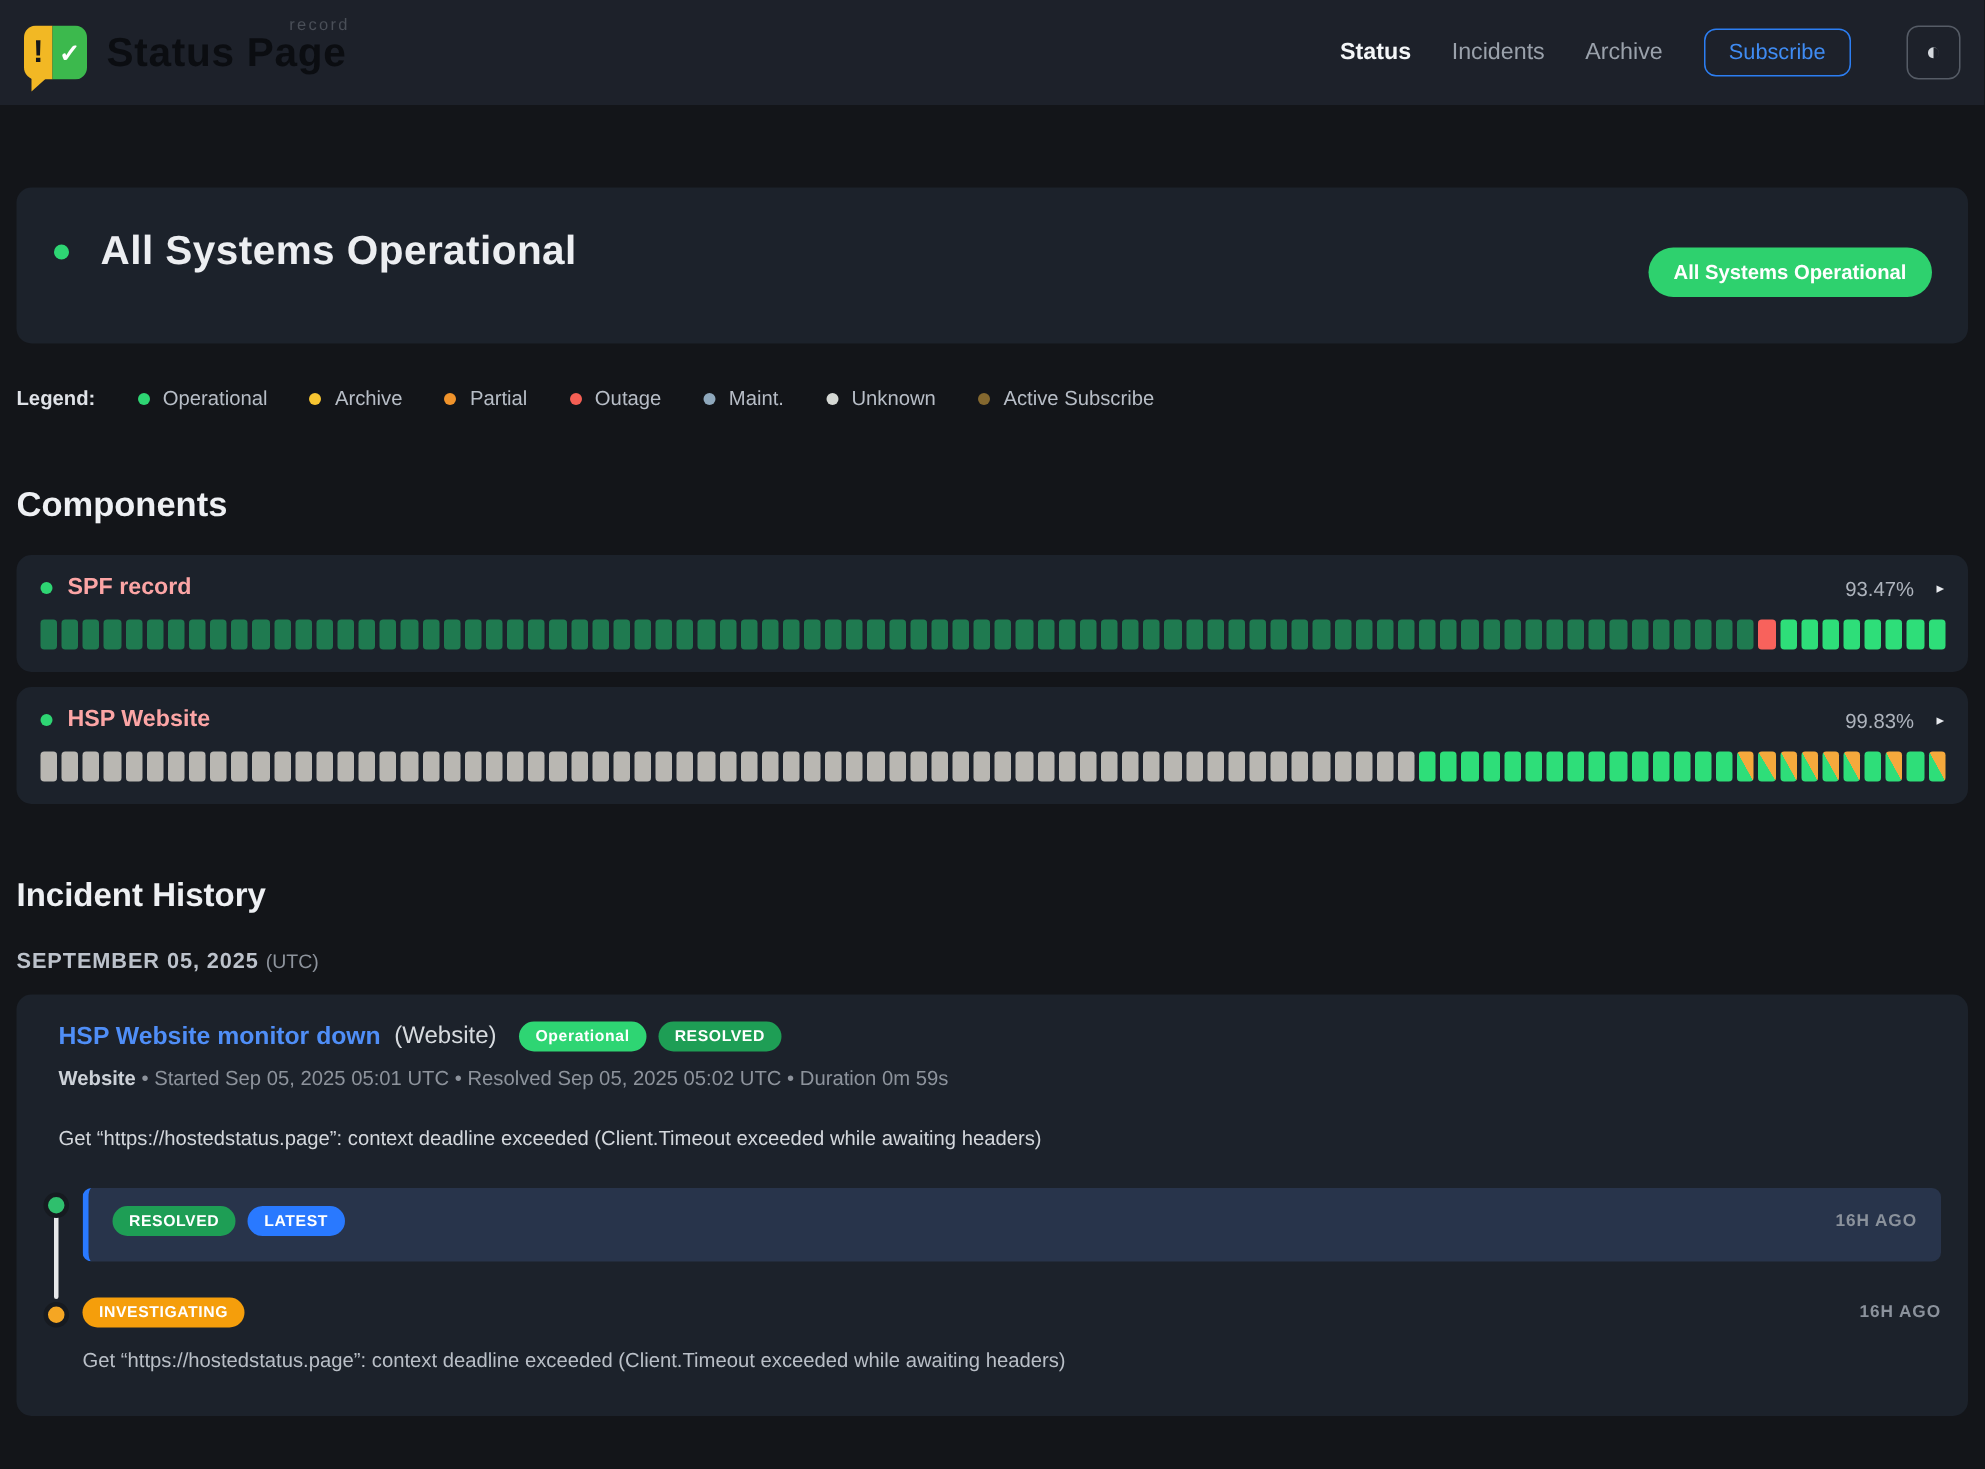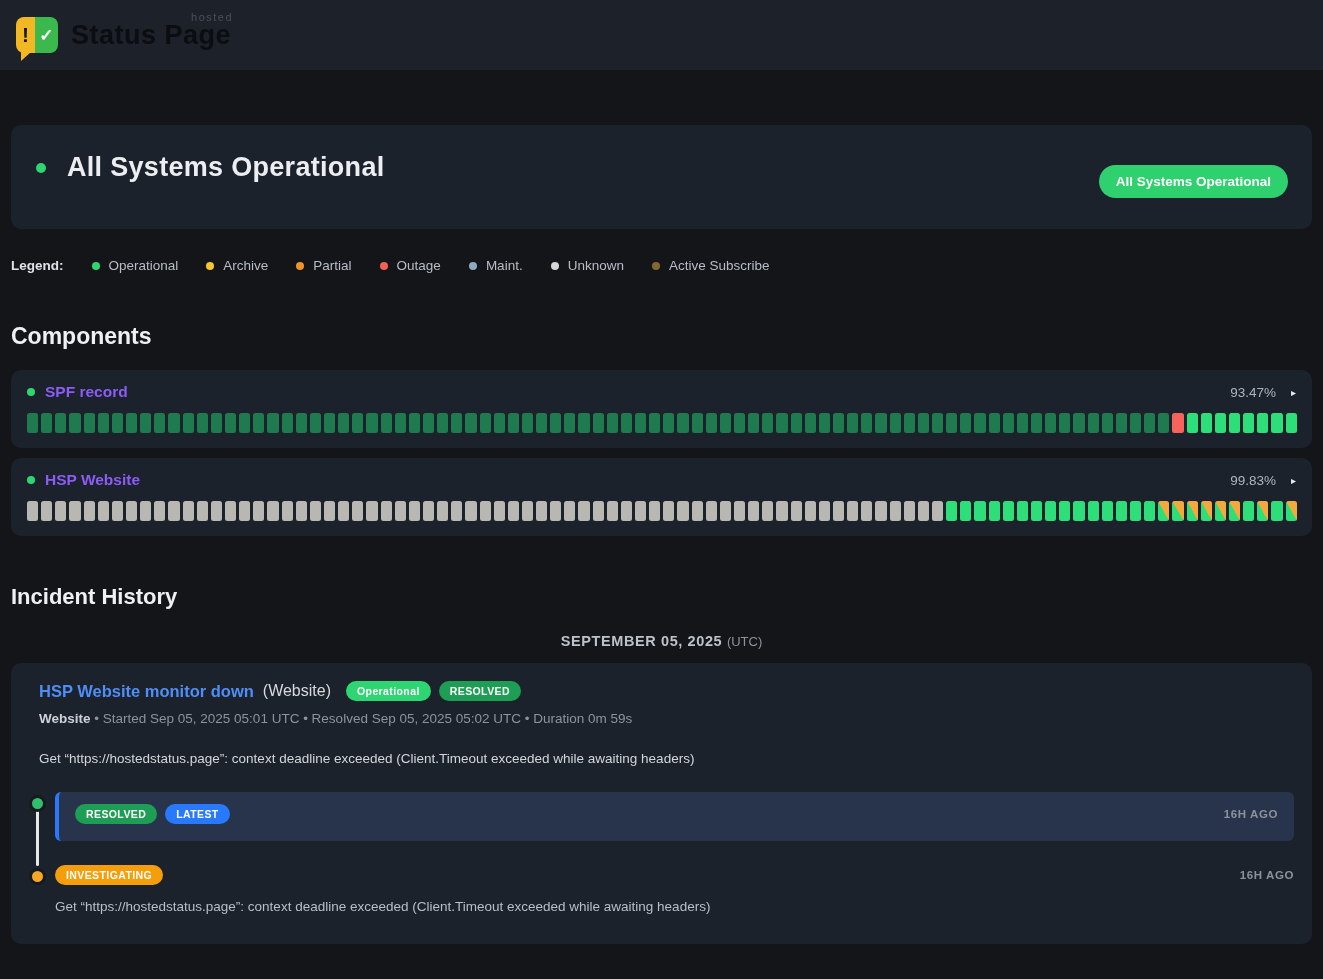--- a/index.html
+++ b/index.html
@@ -46,29 +46,29 @@
   .legend-item { display:flex; align-items:center; gap:9px; }
   .legend-dot { width:8px; height:8px; border-radius:50%; }
 
   
   .section-heading { font-size:23px; font-weight:bold; color:#eef0f3; margin-top:50px; }
   .component-card { background:#1c222b; border-radius:10px; padding:13px 16px 15px; margin-top:10px; }
   .component-card:first-of-type { margin-top:20px; }
   .comp-header { display:flex; align-items:center; cursor:pointer; }
   .comp-name-wrap { display:flex; align-items:center; gap:10px; flex:1; }
   .comp-dot { width:8px; height:8px; border-radius:50%; }
-  .comp-name { font-size:15.5px; font-weight:bold; color:#8b5cf6; }
+  .comp-name { font-size:15.5px; font-weight:bold; color:#fca5a5; }
   .comp-pct { color:#aeb4bd; font-size:13.5px; margin-right:15px; }
   .comp-arrow { color:#e7eaee; font-size:10px; }
   .bars { display:flex; gap:3px; margin-top:12px; height:20px; }
   .bar { flex:1; border-radius:2.5px; }
 
   
   .incident-heading { margin-top:48px; font-size:22px; }
-  .date-heading { margin-top:23px; font-size:14.5px; font-weight:bold; color:#bcc2cb; letter-spacing:.6px;text-align:center; }
+  .date-heading { margin-top:23px; font-size:14.5px; font-weight:bold; color:#bcc2cb; letter-spacing:.6px; }
   .date-utc { color:#8d939c; font-weight:normal; font-size:13px; letter-spacing:0; }
   .incident-card { background:#1c222b; border-radius:10px; padding:18px 18px 30px; margin-top:14px; }
   .incident-title-row { display:flex; align-items:center; gap:9px; flex-wrap:wrap; padding-left:10px; }
   .incident-title { color:#4f8ef7; font-size:16.5px; font-weight:bold; cursor:pointer; }
   .incident-component { color:#d6dade; font-size:16px; }
   .badge { color:#fff; font-weight:bold; border-radius:11px; padding:4px 11px; font-size:10.5px; letter-spacing:.4px; display:inline-block; }
   .incident-meta { margin-top:10px; font-size:13.5px; color:#8d939c; padding-left:10px; }
   .meta-comp { color:#ccd1d7; font-weight:bold; }
   .incident-desc { margin-top:25px; font-size:13.5px; color:#d3d7dc; padding-left:10px; }
 
@@ -90,23 +90,33 @@
   <div class="brand">
     <div class="logo">
       <div class="logo-body">
         <div class="logo-left">!</div>
         <div class="logo-right">✓</div>
       </div>
       <div class="logo-tail"></div>
     </div>
     <div class="brand-text">
       <span>Status Page</span>
-      <span class="hosted">hosted</span>
+      <span class="hosted">record</span>
     </div>
   </div>
+  <nav class="topnav">
+
+    <span class="nav-link active">Status</span>
+      <span class="nav-link">Incidents</span>
+      <span class="nav-link">Archive</span>
+      <button class="subscribe-btn">Subscribe</button>
+    <div class="theme-toggle">
+      <span>◐</span>
+    </div>
+  </nav>
 </header>
 
 <main>
 
   <section class="hero-card">
     <div>
       <div class="hero-title-row">
         <span class="status-dot" style="background: rgb(46, 213, 115);"></span>
         <span class="hero-title">All Systems Operational</span>
       </div>

